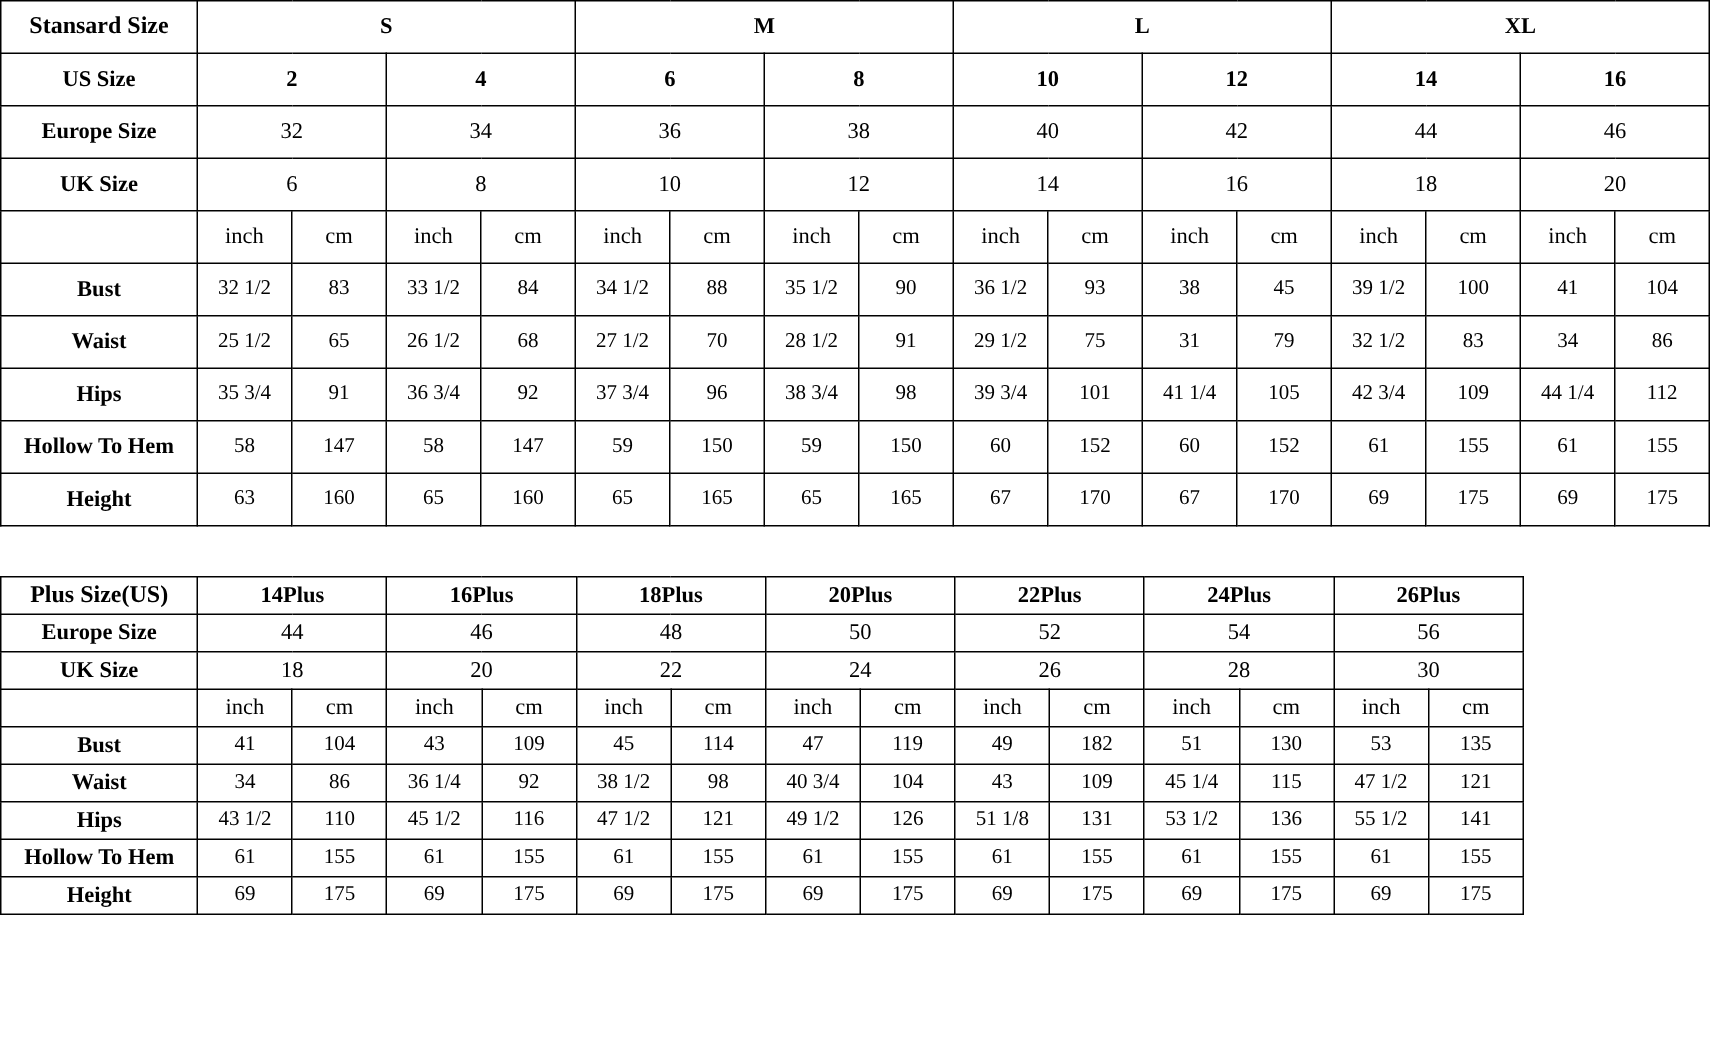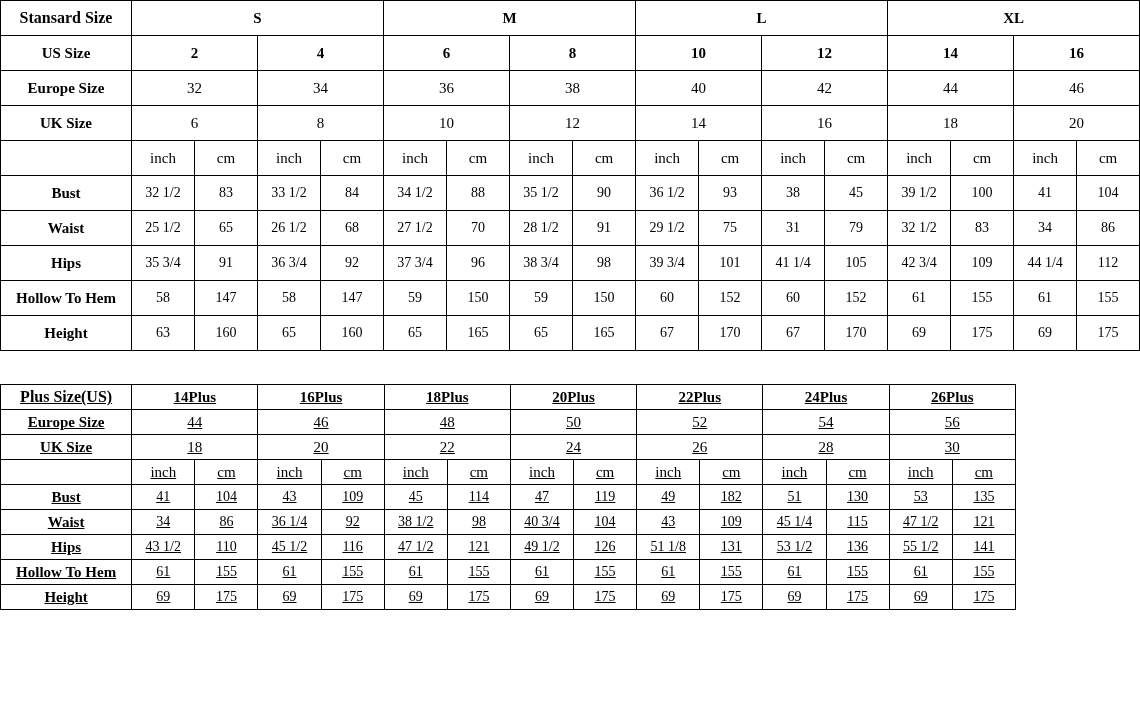--- a/index.html
+++ b/index.html
@@ -53,21 +53,21 @@
     width: 1140px;
   }
   #main-table tr { height: 35px; }
   
   #plus-table {
     position: absolute;
     left: 0;
     top: 384px;
     width: 1016px;
   }
-  #plus-table tr { height: 25px; text-decoration: underline; }
+  #plus-table tr { height: 25px; }
   .col-label { width: 131px; }
   .col-cell { width: 63px; }
   .plus-col-label { width: 131px; }
   .plus-col-cell { width: 63px; }
 </style>
 </head>
 <body>
 
 <div class="page">
 

